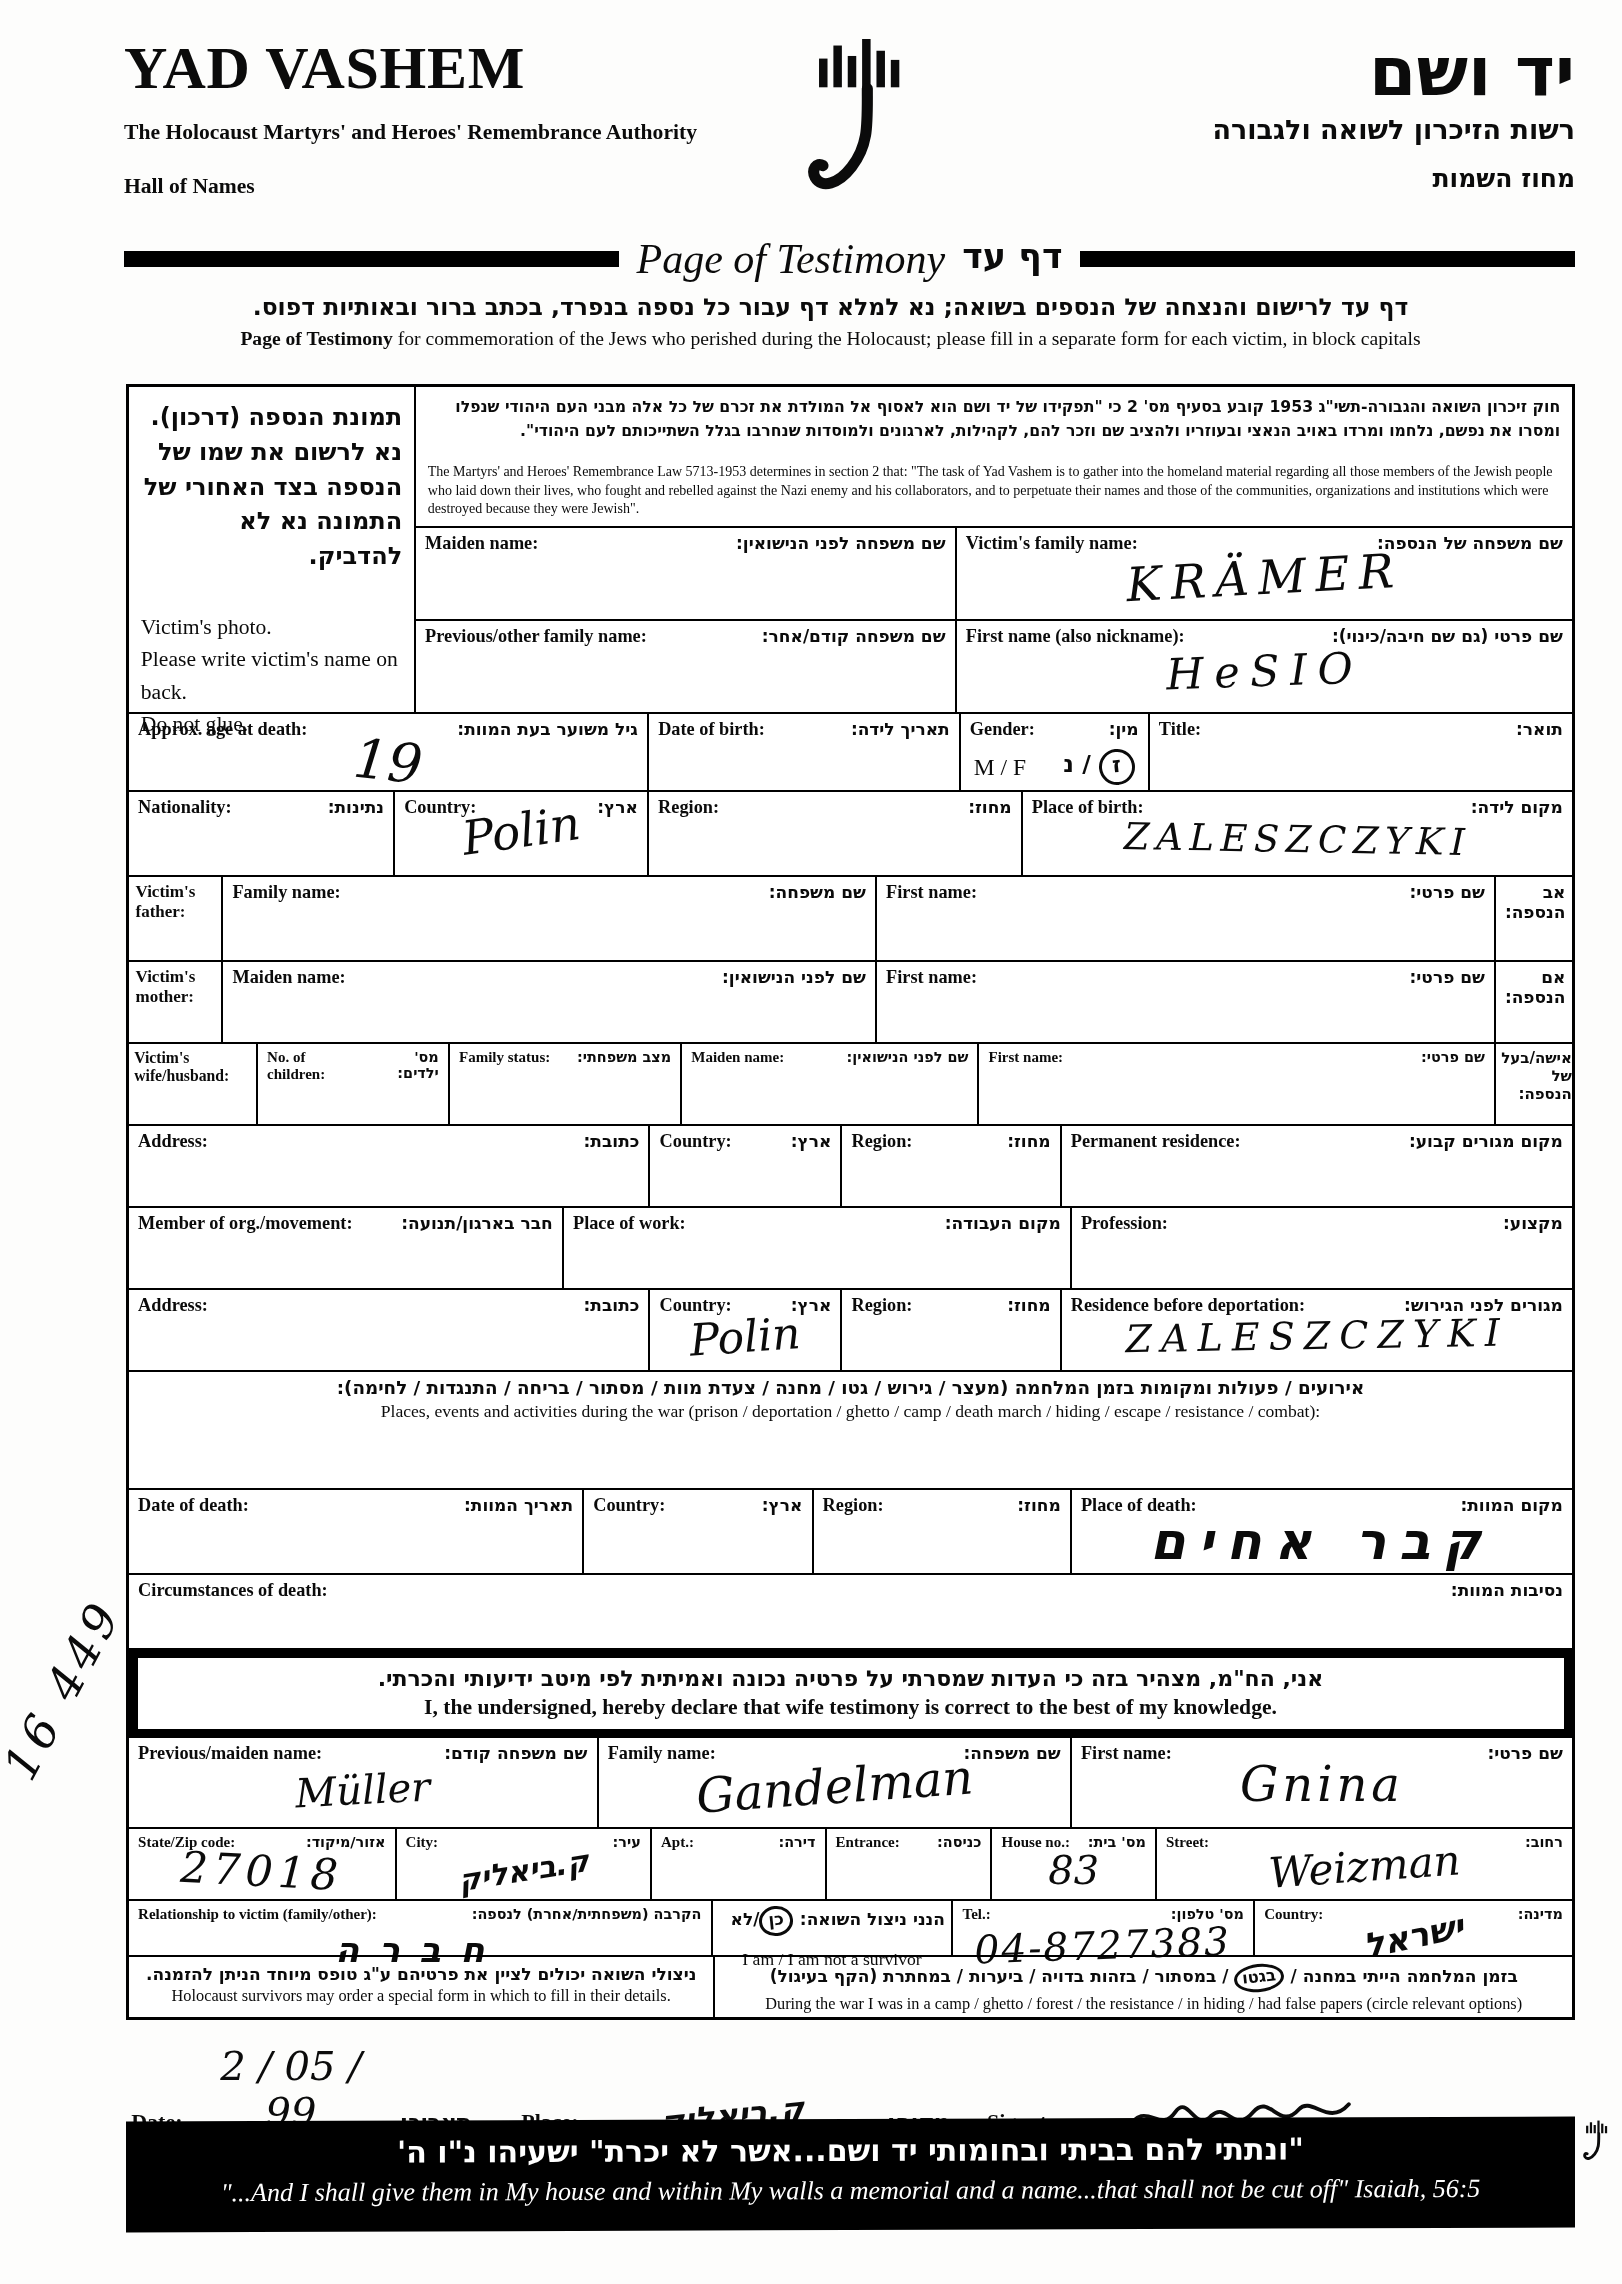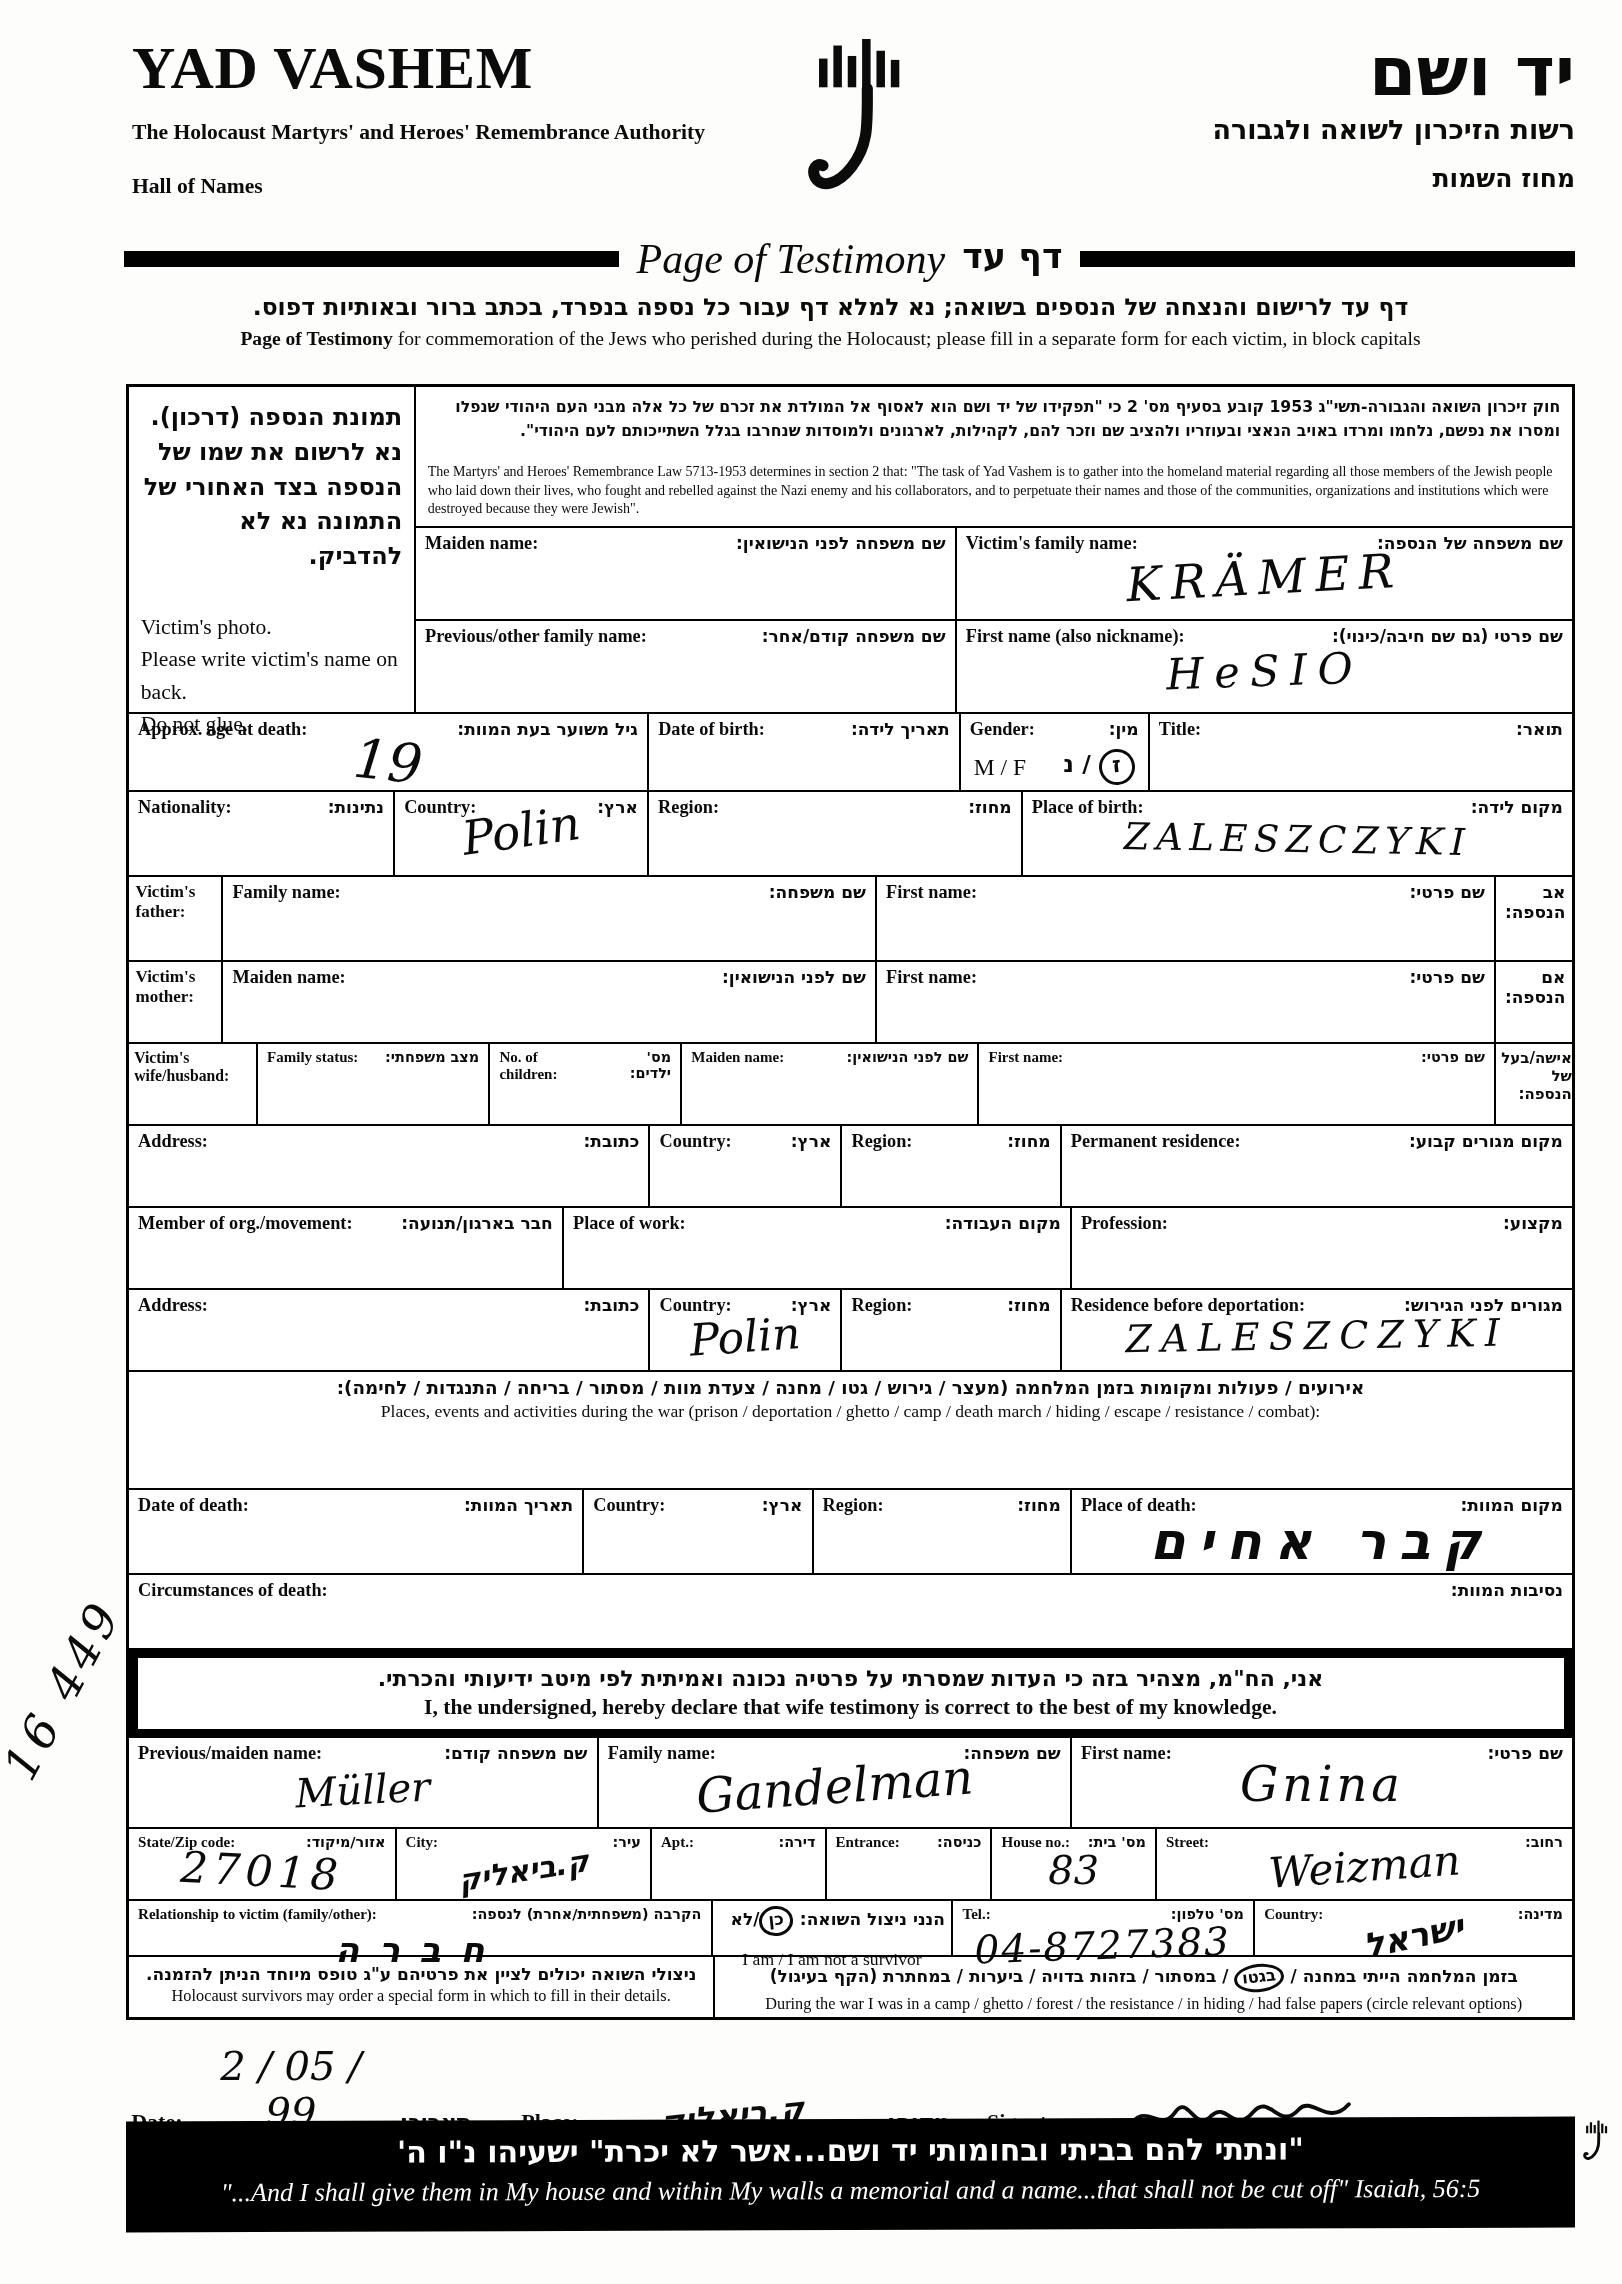--- a/index.html
+++ b/index.html
@@ -3,21 +3,21 @@
 <meta charset="utf-8">
 <style>
   * { box-sizing: border-box; margin: 0; padding: 0; }
   html,body { background:#d8d8d8; }
   .page { position:relative; width:1622px; height:2284px; background:#fdfdfc; color:#0b0b0b;
           font-family:"Liberation Serif", serif; overflow:hidden; margin:0 auto; }
   .he { font-family:"DejaVu Sans", sans-serif; direction:rtl; }
 
   
   .hdr { position:absolute; top:38px; left:124px; right:47px; display:flex; justify-content:space-between; }
-  .hdr-en { width:640px;margin-left:8px; }
+  .hdr-en { width:640px; }
   .org-en { font-size:60px; font-weight:bold; letter-spacing:0.7px; line-height:1; }
   .sub-en { font-size:21.6px; font-weight:bold; margin-top:22px; }
   .dept-en { font-size:21.6px; font-weight:bold; margin-top:29px; }
   .hdr-he { text-align:right; }
   .org-he { font-size:68px; font-weight:bold; line-height:1; }
   .sub-he { font-size:27px; font-weight:bold; margin-top:7.8px; }
   .dept-he { font-size:25px; font-weight:bold; margin-top:19.6px; }
   .logo { position:absolute; left:807px; top:39px; }
 
   
@@ -281,30 +281,30 @@
       </div>
       <div class="cell" style="flex:1;">
         <div class="he" style="padding:5.2px 6.5px; font-size:17px; font-weight:bold;">אם הנספה:</div>
       </div>
     </div>
 
     <div class="row sm" style="height:82px;">
       <div class="cell" style="flex:0 0 8.8%;">
         <div style="padding:5.2px 5.2px; font-size:15.7px; font-weight:bold;">Victim's wife/husband:</div>
       </div>
+      <div class="cell" style="flex:0 0 13.3%;">
+        <div class="labels">
+            <span class="l-en">No. of children:</span>
+            <span class="l-he he">מס' ילדים:</span>
+          </div>
+      </div>
       <div class="cell" style="flex:0 0 16.1%;">
         <div class="labels">
             <span class="l-en">Family status:</span>
             <span class="l-he he">מצב משפחתי:</span>
-          </div>
-      </div>
-      <div class="cell" style="flex:0 0 13.3%;">
-        <div class="labels">
-            <span class="l-en">No. of children:</span>
-            <span class="l-he he">מס' ילדים:</span>
           </div>
       </div>
       <div class="cell" style="flex:0 0 20.6%;">
         <div class="labels">
             <span class="l-en">Maiden name:</span>
             <span class="l-he he">שם לפני הנישואין:</span>
           </div>
       </div>
       <div class="cell" style="flex:0 0 35.8%;">
         <div class="labels">

